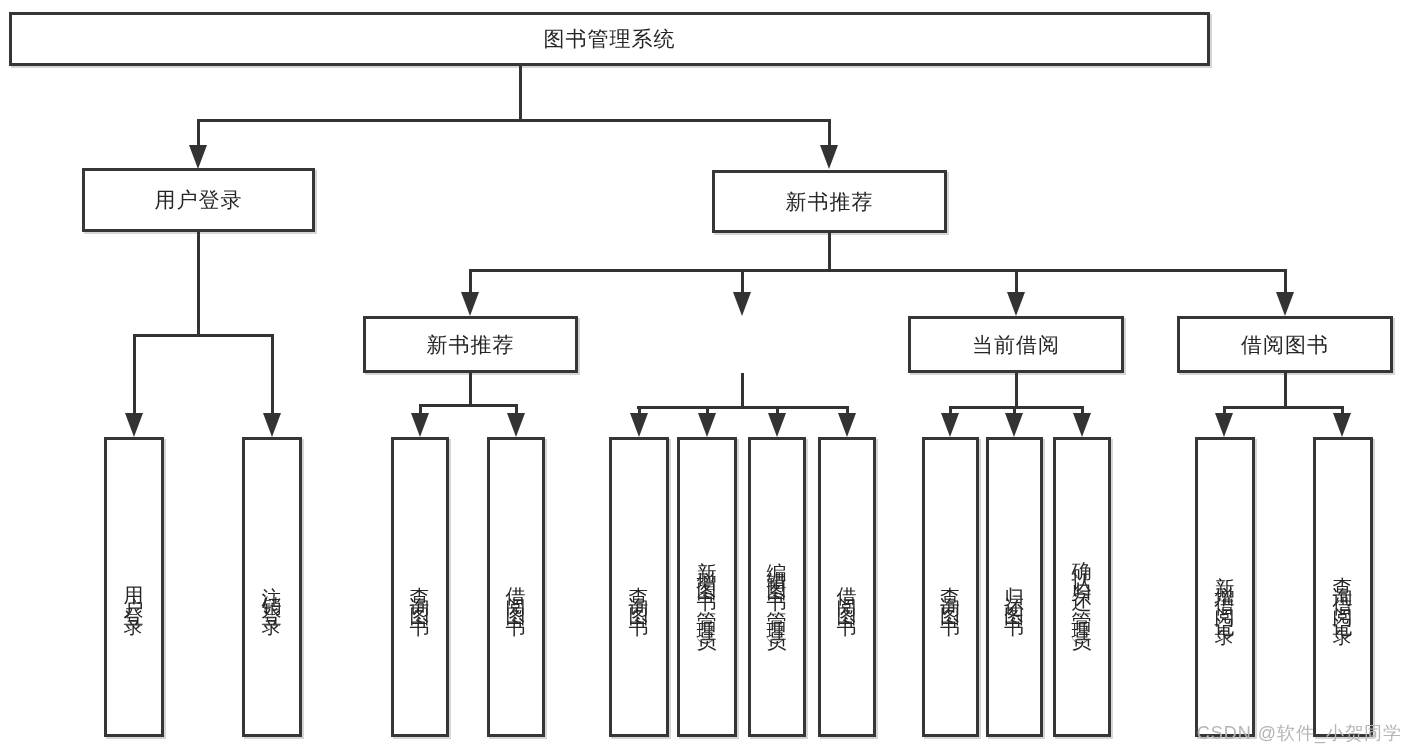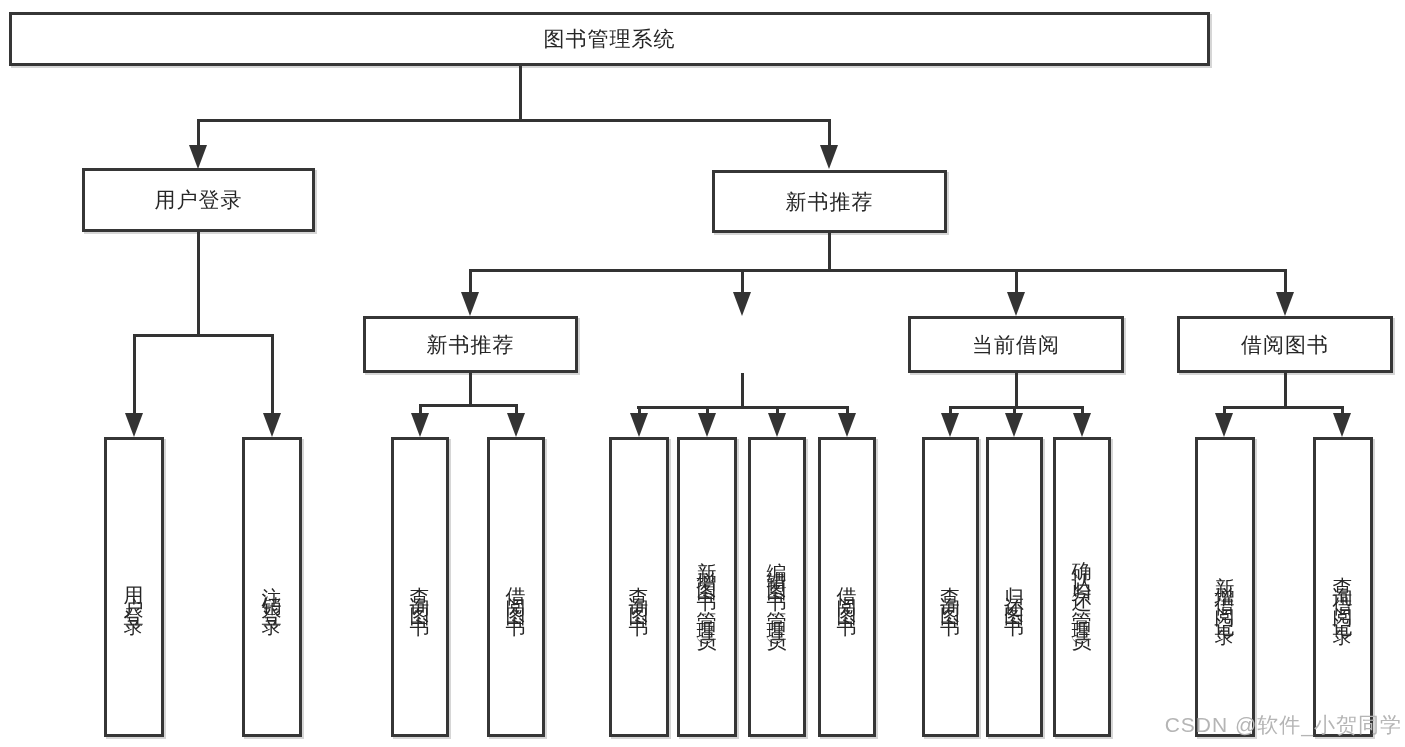--- a/index.html
+++ b/index.html
@@ -17,21 +17,21 @@
     font-size:20px;writing-mode:vertical-rl;text-orientation:mixed;
     letter-spacing:10px;line-height:1;padding-top:8px;
   }
   .vline,.hline{position:absolute;background:#333333;}
   .arrow{
     position:absolute;width:0;height:0;
     border-left:9px solid transparent;border-right:9px solid transparent;
     border-top:24px solid #333333;
   }
   .watermark{
-    position:absolute;right:3px;bottom:8px;font-size:21px;color:#b5b5b5;
+    position:absolute;right:3px;bottom:2px;font-size:18px;color:#b5b5b5;
     letter-spacing:1px;z-index:5;margin-top:8px;
   }
 </style>
 </head>
 <body>
 
 <div class="canvas">
 
   <div class="box hbox" style="left:9px;top:12px;width:1201px;height:54px;">图书管理系统</div>
 

